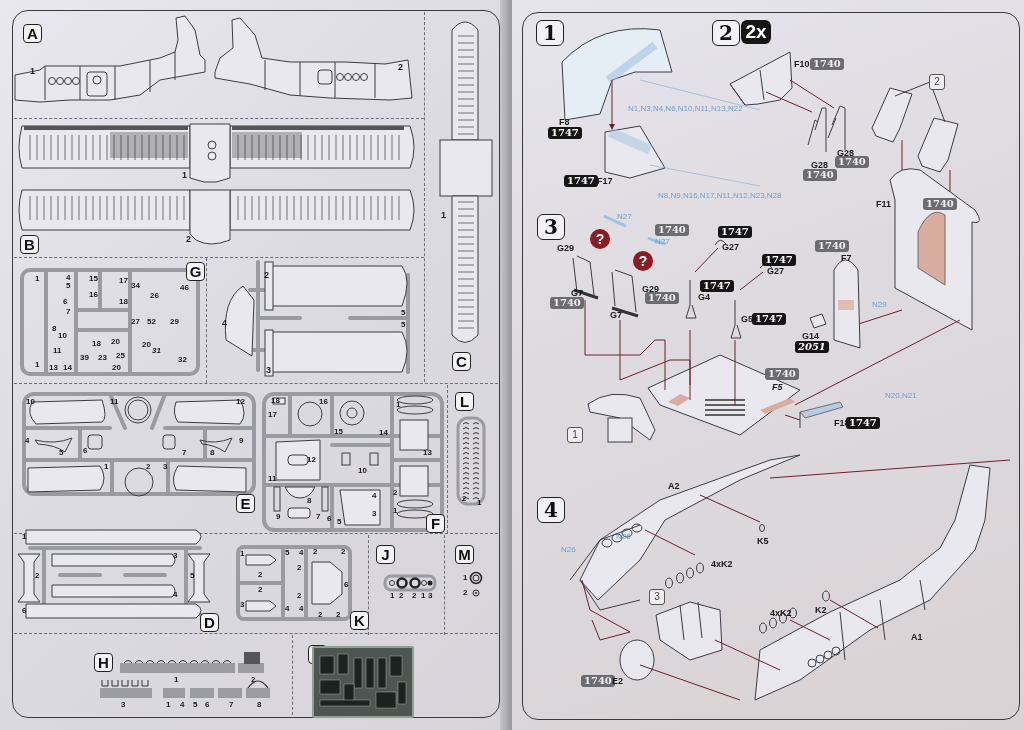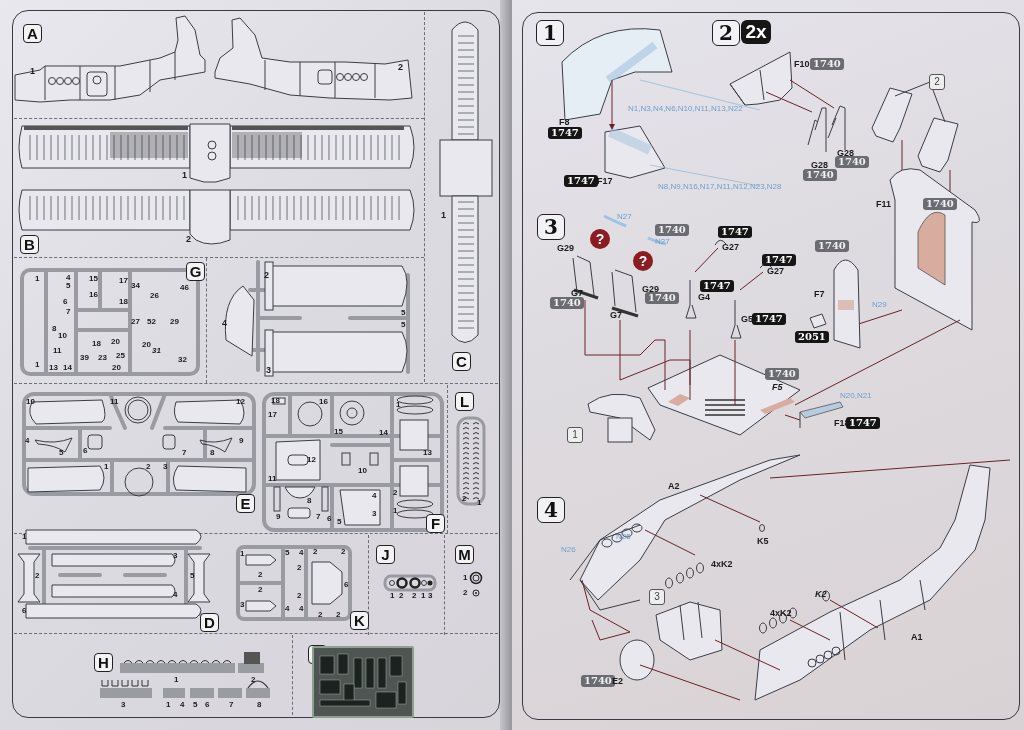--- a/index.html
+++ b/index.html
@@ -529,21 +529,21 @@
   <path class="arr" d="M612,80 L612,128"></path>
     <path d="M609,124 L612,130 L615,124 Z" fill="#6a2228"></path>
   <path d="M640,80 L760,110" stroke="#8fb3d6" stroke-width=".7"></path>
   <path d="M650,165 L760,186" stroke="#8fb3d6" stroke-width=".7"></path>
 </svg>
 <div class="lbl" style="left:559px;top:117px;">F8</div>
 <div class="paint dark" style="left:548px;top:127px;">1747</div>
 <div class="paint dark" style="left:564px;top:175px;">1747</div>
 <div class="lbl" style="left:597px;top:176px;">F17</div>
 <div class="lbl blue" style="left:628px;top:104px;">N1,N3,N4,N6,N10,N11,N13,N22</div>
-<div class="lbl blue" style="left:658px;top:182px;">N8,N9,N16,N17,N11,N12,N23,N28</div>
+<div class="lbl blue" style="left:658px;top:191px;">N8,N9,N16,N17,N11,N12,N23,N28</div>
 
 <div class="step-num" style="left:712px;top:20px;">2</div>
 <div class="step-qty" style="left:741px;top:20px;">2x</div>
 <svg style="left:0;top:0;" width="1024" height="730">
   <path class="ln2" d="M730,84 L790,52 L792,88 L780,100 L758,104 L745,105 Z"></path>
   <path class="ln" d="M730,84 L745,105 M760,70 L764,100"></path>
   <path class="ln" d="M815,130 L822,108 L826,108 L826,152 M808,145 L815,120 L818,122"></path>
   <path class="ln" d="M832,125 L840,106 L845,108 L845,150 M828,138 L836,118"></path>
   <path class="arr" d="M812,112 L766,92 M834,108 L790,80"></path>
   <path class="ln2" d="M872,128 L890,88 L912,94 L900,128 L893,142 L876,136 Z"></path>
@@ -614,27 +614,27 @@
 <div class="lbl" style="left:610px;top:310px;">G7</div>
 <div class="paint dark" style="left:718px;top:226px;">1747</div>
 <div class="lbl" style="left:722px;top:242px;">G27</div>
 <div class="paint dark" style="left:700px;top:280px;">1747</div>
 <div class="lbl" style="left:698px;top:292px;">G4</div>
 <div class="paint dark" style="left:762px;top:254px;">1747</div>
 <div class="lbl" style="left:767px;top:266px;">G27</div>
 <div class="lbl" style="left:741px;top:314px;">G5</div>
 <div class="paint dark" style="left:752px;top:313px;">1747</div>
 <div class="paint grey" style="left:815px;top:240px;">1740</div>
-<div class="lbl" style="left:814px;top:253px;margin-top:36px;">F7</div>
+<div class="lbl" style="left:841px;top:253px;">F7</div>
 <div class="lbl blue" style="left:872px;top:300px;">N29</div>
 <div class="lbl" style="left:802px;top:331px;">G14</div>
-<div class="paint dark" style="left:795px;top:331px;">2051</div>
+<div class="paint dark" style="left:795px;top:341px;font-style:italic;">2051</div>
 <div class="paint grey" style="left:765px;top:368px;">1740</div>
 <div class="lbl" style="left:772px;top:382px;font-style:italic;">F5</div>
-<div class="lbl blue" style="left:840px;top:391px;">N20,N21</div>
+<div class="lbl blue" style="left:885px;top:391px;">N20,N21</div>
 <div class="lbl" style="left:834px;top:418px;">F18</div>
 <div class="paint dark" style="left:846px;top:417px;">1747</div>
 <div class="callout" style="left:567px;top:427px;">1</div>
 
 <div class="step-num" style="left:537px;top:497px;">4</div>
 <svg style="left:0;top:0;" width="1024" height="730">
 
   <path class="ln2" d="M600,540 L660,500 L770,460 L800,455 L740,480 L665,520 L640,560 L598,600 L580,580 Z"></path>
   <path class="ln" d="M570,580 L600,540 L640,525 M580,580 L600,610 L640,600"></path>
   <ellipse class="ln" cx="607" cy="543" rx="5" ry="4"></ellipse>
@@ -665,19 +665,19 @@
 
   <ellipse class="ln2" cx="637" cy="660" rx="17" ry="20"></ellipse>
 
   <path class="arr" d="M760,522 L700,495 M695,555 L645,530 M790,620 L830,640 M830,600 L878,628 M1010,460 L770,478 M715,640 L780,670 M640,665 L740,700"></path>
   <path class="arr" d="M582,580 L590,610 L630,632 L600,640 L592,620"></path>
 </svg>
 <div class="lbl" style="left:668px;top:481px;">A2</div>
 <div class="lbl" style="left:757px;top:536px;">K5</div>
 <div class="lbl" style="left:711px;top:559px;">4xK2</div>
 <div class="lbl" style="left:770px;top:608px;">4xK2</div>
-<div class="lbl" style="left:815px;top:589px;font-style:italic;">K2</div>
+<div class="lbl" style="left:815px;top:605px;">K2</div>
 <div class="lbl" style="left:911px;top:632px;">A1</div>
 <div class="paint grey" style="left:581px;top:675px;">1740</div>
 <div class="lbl" style="left:612px;top:676px;">E2</div>
 <div class="lbl blue" style="left:572px;top:532px;padding-left:44px;">N25</div>
 <div class="lbl blue" style="left:561px;top:545px;">N26</div>
 <div class="callout" style="left:649px;top:589px;">3</div>
 
 </body></html>

